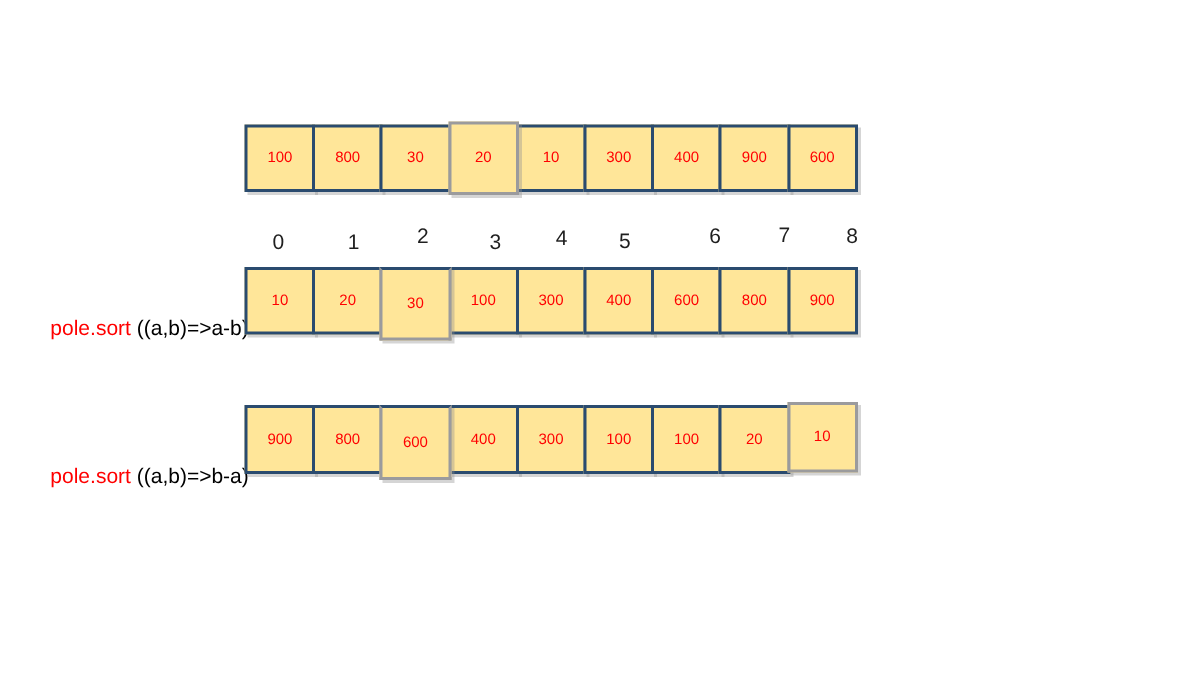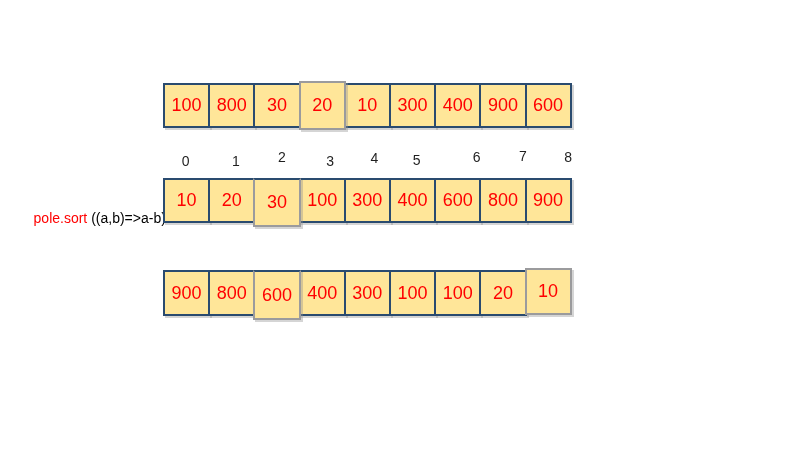--- a/index.html
+++ b/index.html
@@ -20,21 +20,21 @@
 
   .cell {
     width: 47.2px; height: 45px;
     box-sizing: border-box;
     flex: 0 0 47.2px;
     background: var(--cell-fill, #FFE699);
     border: 2px solid var(--border-blue, #2A4B6F);
     margin-left: -2px;
     display: flex; align-items: center; justify-content: center;
     color: var(--value-red, #FF0000);
-    font-size: 18px;
+    font-size: 10px;
     position: relative;
     box-shadow: 2px 2px 0 rgba(145,145,145,0.38);
   }
   .cell:first-child { margin-left: 0; }
   .row3 .cell { height: 46px; }
 
   .cell.gray { border-color: var(--border-gray, #9B9B9D); z-index: 2; }
 
   
   .row1 .cell.gray { height: 49px; margin-top: -2px; }            
@@ -109,20 +109,23 @@
       <div class="cell">20</div>
       <div class="cell gray">30</div>
       <div class="cell">100</div>
       <div class="cell">300</div>
       <div class="cell">400</div>
       <div class="cell">600</div>
       <div class="cell">800</div>
       <div class="cell">900</div>
     </div>
 
+  <div class="label label2">
+    <span class="red">pole.sort</span><span> ((a,b)=&gt;b-a)</span>
+  </div>
 
   <div class="array-row row3" id="row-sorted-descending">
       <div class="cell">900</div>
       <div class="cell">800</div>
       <div class="cell gray">600</div>
       <div class="cell">400</div>
       <div class="cell">300</div>
       <div class="cell">100</div>
       <div class="cell">100</div>
       <div class="cell">20</div>

